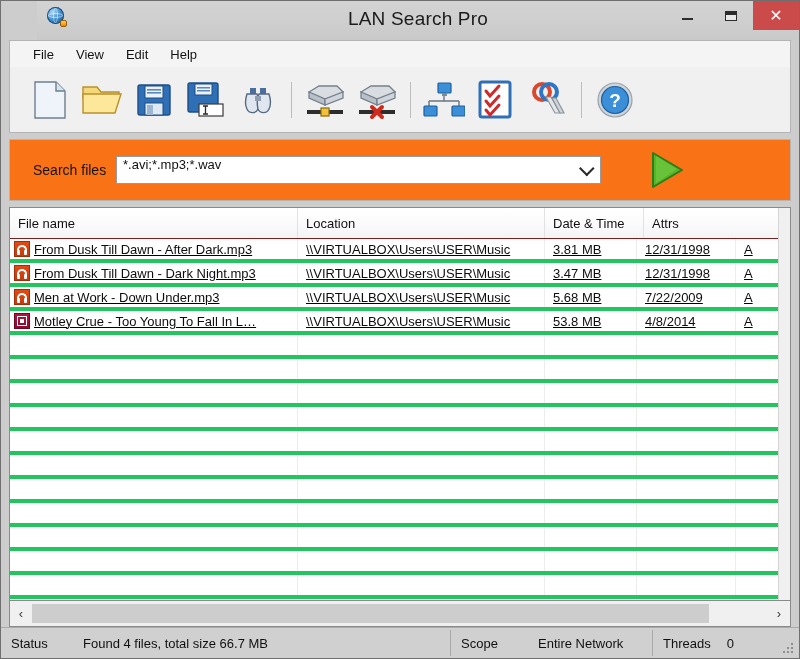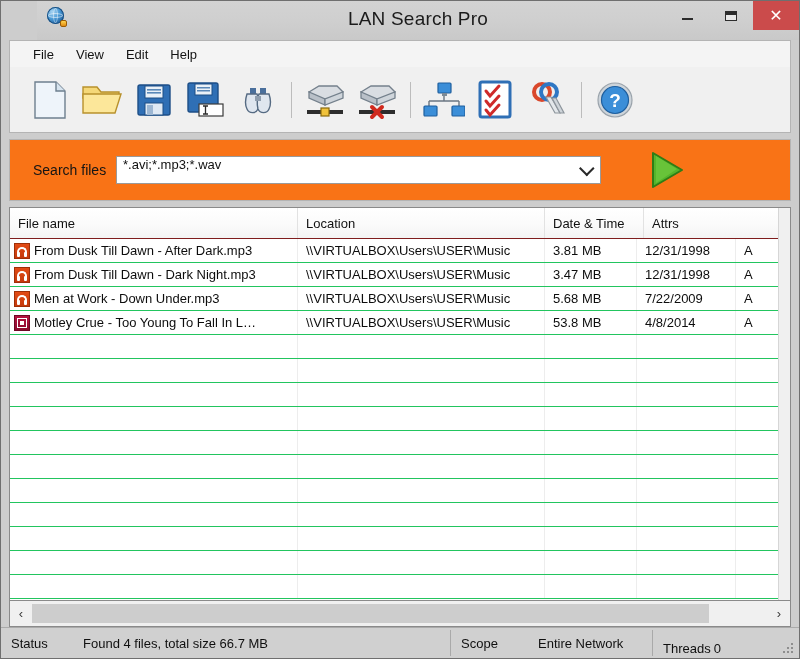--- a/index.html
+++ b/index.html
@@ -282,22 +282,23 @@
   .c-attr { flex: 1 1 auto; }
 
   .rows {
     flex: 1 1 auto;
     overflow: hidden;
     position: relative;
   }
   .row {
     height: 24px;
     display: flex;
-    border-bottom: 1px solid #22c55e;
-    box-sizing: border-box;
+    border-bottom: 4px solid #22c55e;
+    box-sizing: border-box;
+    text-decoration: underline;
   }
   .cell {
     font-size: 13px;
     color: #0d0d0d;
     display: flex;
     align-items: center;
     padding-left: 8px;
     box-sizing: border-box;
     border-right: 1px solid #ededed;
     white-space: nowrap;
@@ -417,21 +418,21 @@
     display: flex;
     align-items: center;
     height: 26px;
     padding-left: 10px;
     box-sizing: border-box;
   }
   .sb-pane.p1 { flex: 0 0 72px; }
   .sb-pane.p2 { flex: 0 0 378px; border-right: 1px solid #a9a9a9; }
   .sb-pane.p3 { flex: 0 0 77px; }
   .sb-pane.p4 { flex: 0 0 125px; border-right: 1px solid #a9a9a9; }
-  .sb-pane.p5 { flex: 1 1 auto; gap: 3px; align-items: flex-end; }
+  .sb-pane.p5 { flex: 1 1 auto; gap: 16px; }
   .grip {
     position: absolute;
     right: 4px; bottom: 3px;
     width: 12px; height: 12px;
   }
   .grip i {
     position: absolute;
     width: 2px; height: 2px;
     background: #8e8e8e;
   }

